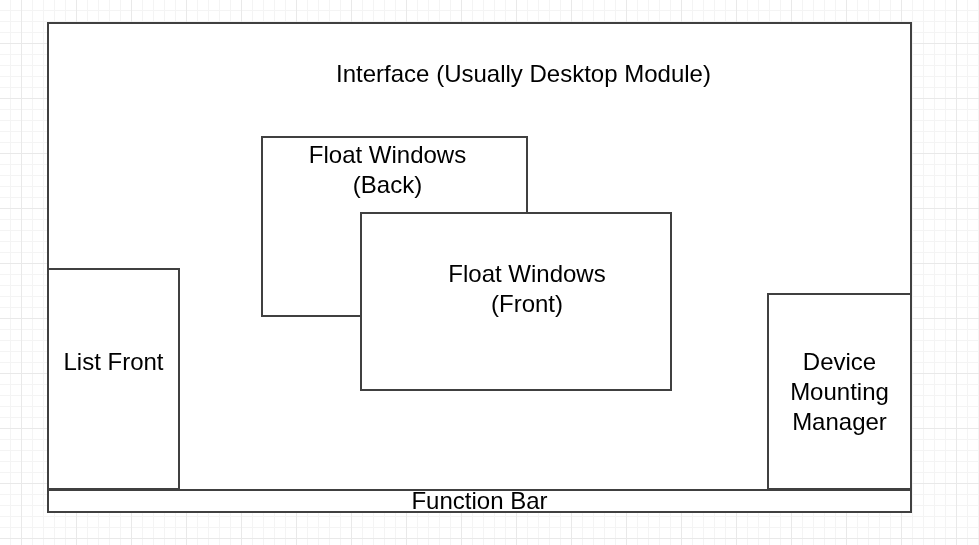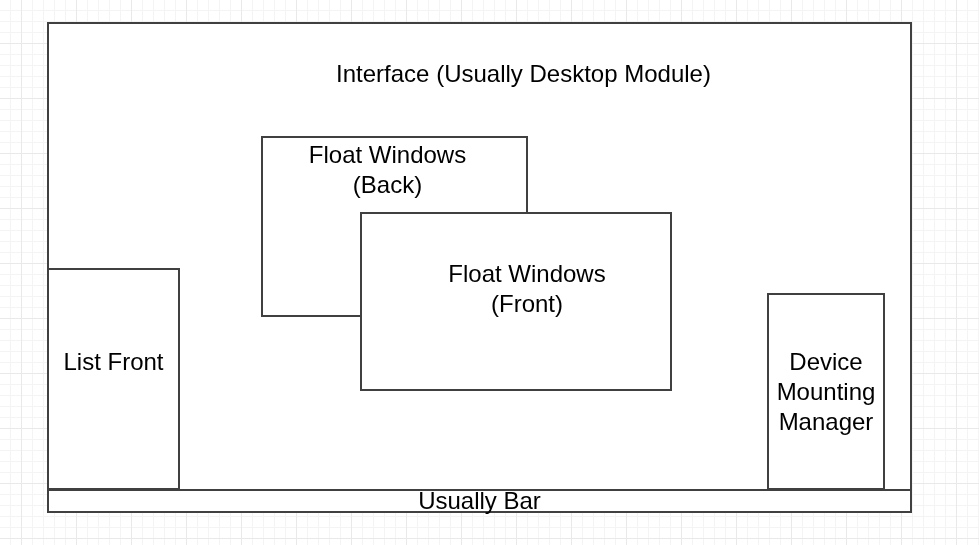--- a/index.html
+++ b/index.html
@@ -49,21 +49,21 @@
   
   #float-back      { left: 261px; top: 136px; width: 267px; height: 181px; }
   #float-back-label { left: 0; right: 14px; top: 2px; }
   
   #float-front     { left: 360px; top: 212px; width: 312px; height: 179px; }
   #float-front-label { left: 22px; right: 0; top: 45px; }
   
   #list-menu       { left: 47px;  top: 268px; width: 133px; height: 222px; }
   #list-menu-label { left: 0; right: 0; top: 77px; }
   
-  #device-manager  { left: 767px; top: 293px; width: 118px; height: 197px;
+  #device-manager  { left: 767px; top: 293px; width: 145px; height: 197px;
                      display: flex; align-items: center; justify-content: center;
                      text-align: center; white-space: pre-line; }
   
   #function-bar    { left: 47px;  top: 489px; width: 865px; height: 24px;
                      display: flex; align-items: center; justify-content: center;
                      line-height: 24px; }
 </style>
 </head>
 <body>
 
@@ -84,15 +84,15 @@
   </div>
 
   <div class="box" id="list-menu">
     <div class="label" id="list-menu-label">List Front</div>
   </div>
 
   <div class="box" id="device-manager">Device
 Mounting
 Manager</div>
 
-  <div class="box" id="function-bar">Usually Bar</div>
+  <div class="box" id="function-bar">Function Bar</div>
 
 </div>
 
 </body></html>

